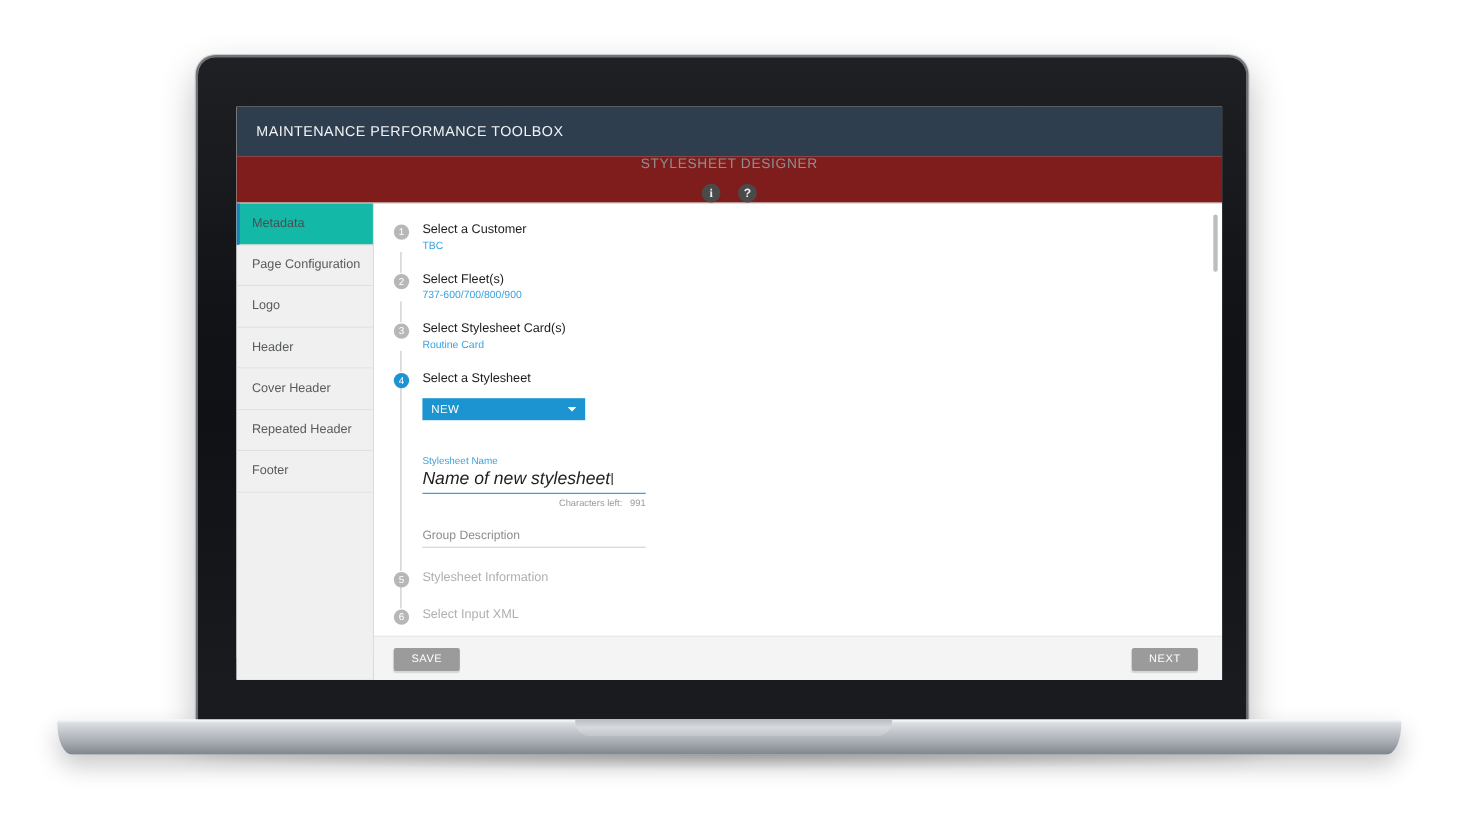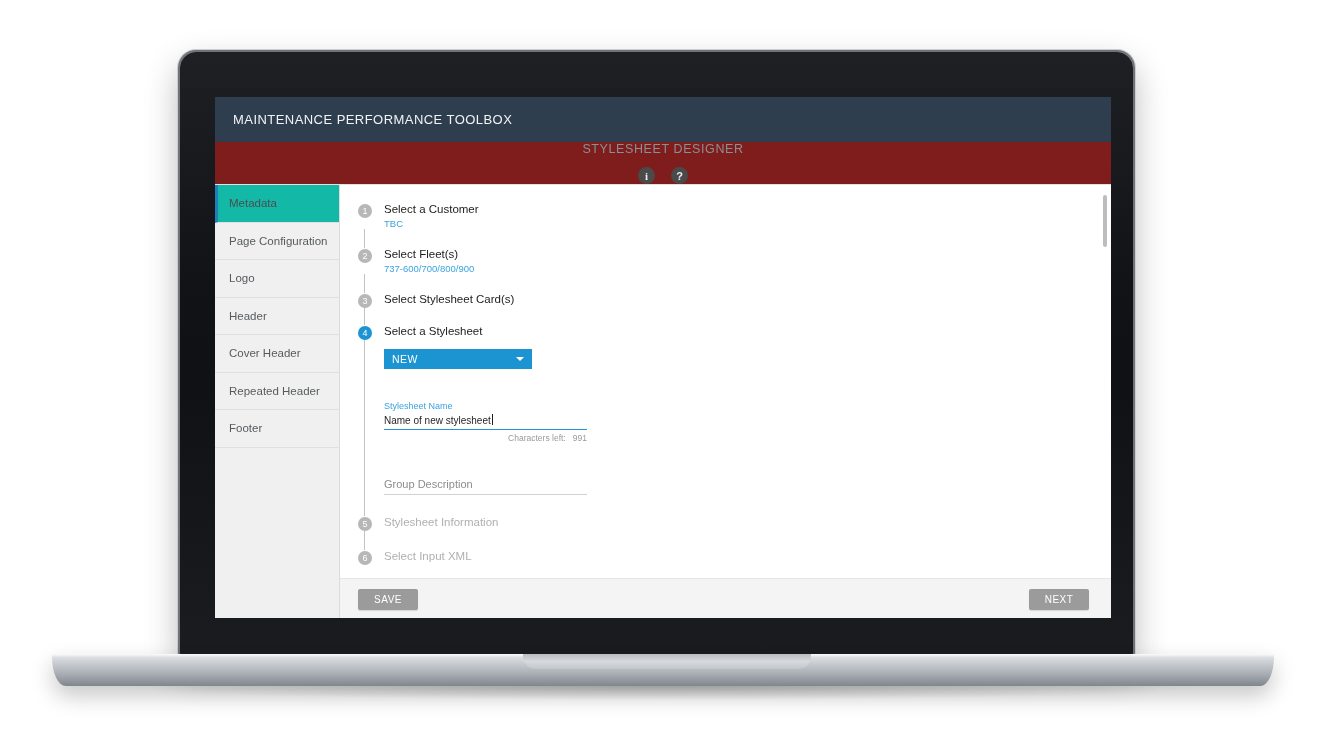--- a/index.html
+++ b/index.html
@@ -145,31 +145,31 @@
   }
   .dropdown-label{ color:#ffffff; font-size:10.5px; letter-spacing:.4px; }
   .caret{
     width:0;height:0;border-left:4px solid transparent;border-right:4px solid transparent;
     border-top:4px solid #ffffff;
   }
 
   .field{ margin-top:32px; width:203px; }
   .field-label{ font-size:9px; color:#3aa3dd; }
   .field-value{
-    font-size:10px; color:#1f1f1f; padding:3px 0 3px 0;
-    border-bottom:1.5px solid #2196d4; position:relative;
+    font-size:16px; color:#1f1f1f; padding:3px 0 3px 0;
+    border-bottom:1.5px solid #2196d4; position:relative;font-style:italic;
   }
   .caret-bar{
     display:inline-block; width:1px; height:11px; background:#1f1f1f;
     vertical-align:-1px; margin-left:1px;
   }
   .char-left{
     font-size:8.5px; color:#9a9a9a; text-align:right; margin-top:3px;
   }
-  .field.desc{ }
+  .field.desc{ margin-top:16px; }
   .field-placeholder{
     font-size:11px; color:#8d8d8d; padding:3px 0 4px 0;
     border-bottom:1px solid #d2d2d2;
   }
 
   .footerbar{
     height:40px; background:#f4f4f4; border-top:1px solid #e6e6e6;
     display:flex; align-items:center; justify-content:space-between;
     padding:0 22px 0 18px;
   }
@@ -251,20 +251,21 @@
           <div class="step">
             <div class="bullet">2</div>
             <div class="step-title">Select Fleet(s)</div>
             <div class="step-sub">737-600/700/800/900</div>
           </div>
           <div class="connector"></div>
 
           <div class="step">
             <div class="bullet">3</div>
             <div class="step-title">Select Stylesheet Card(s)</div>
+            <div class="step-sub">Routine Card</div>
           </div>
           <div class="connector"></div>
 
           <div class="step">
             <div class="bullet active">4</div>
             <div class="step-title">Select a Stylesheet</div>
           </div>
 
           <div class="form-wrap">
             <div class="form-rail"></div>

